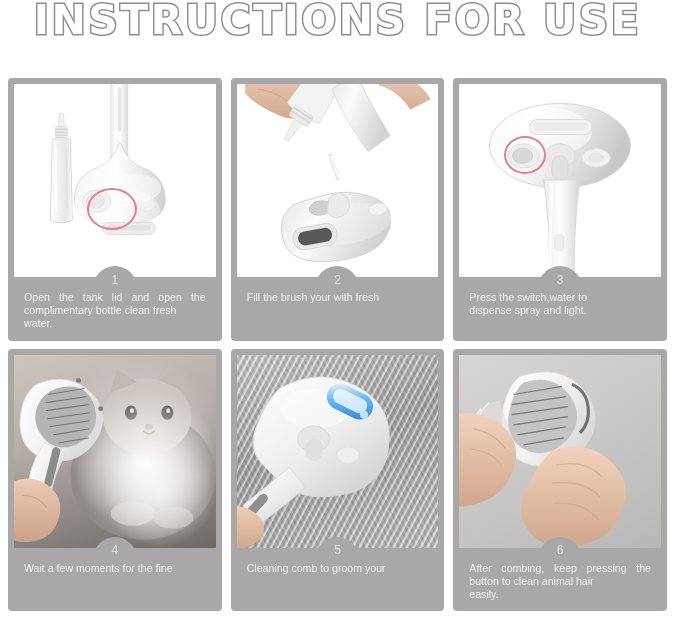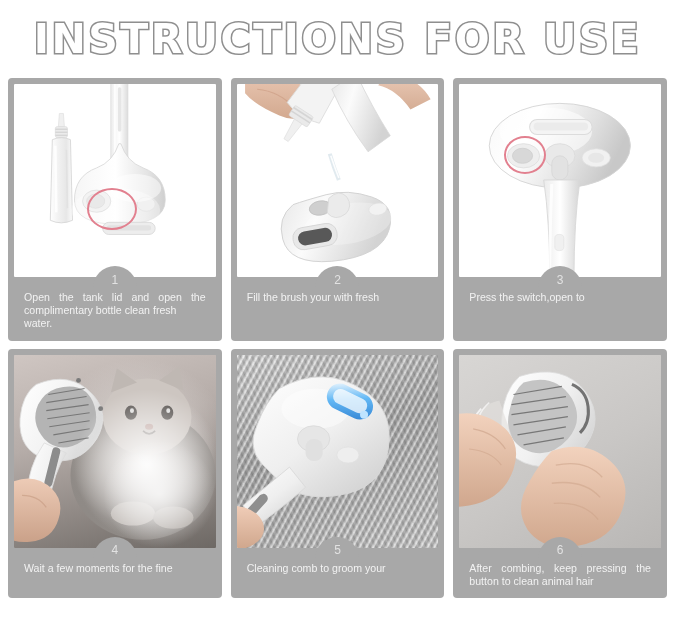--- a/index.html
+++ b/index.html
@@ -4,21 +4,21 @@
 <title>Instructions For Use</title>
 <style>
   html,body{margin:0;padding:0;}
   body{
     width:675px;height:639px;overflow:hidden;background:#ffffff;
     font-family:"Liberation Sans", sans-serif;
   }
   .page{position:relative;width:675px;height:639px;background:#fff;}
 
   
-  .title-wrap{height:78px;display:flex;align-items:center;justify-content:center;}
+  .title-wrap{height:78px;display:flex;align-items:flex-start;justify-content:center;}
   .title{
     font-size:41px;font-weight:700;letter-spacing:2.5px;
     color:#ffffff;
     -webkit-text-stroke:3px #8f8f8f;
     paint-order:stroke fill;
     text-align:center;line-height:1;
     font-family:"DejaVu Sans", sans-serif;
     white-space:nowrap;
   }
 
@@ -271,21 +271,22 @@
           <g>
             <path d="M84 96 q6 40 6 100 l24 0 q0 -60 6 -100 Z" fill="url(#neckG3)" stroke="#d7d7d7" stroke-width="0.9"></path>
             <path d="M92 100 q-2 48 -2 92" stroke="#ffffff" stroke-width="3" fill="none" opacity=".8"></path>
             <rect x="95" y="150" width="9" height="16" rx="4" fill="#f0f0f0" stroke="#e0e0e0" stroke-width="0.6"></rect>
           </g>
         </svg>
         <div class="ring" style="left:22%;top:27%;width:42px;height:38px;"></div>
       </div>
       <div class="caption">
         <div class="badge">3</div>
-        <span>Press the switch,open to</span>
+        <span>Press the switch,water to</span>
+        <span class="last">dispense spray and light.</span>
       </div>
     </div>
 
     <div class="card">
       <div class="stage photo">
         <div class="catroom"></div>
         <svg class="art" viewBox="0 0 200 193" preserveAspectRatio="xMidYMid slice" style="position:absolute;inset:0;">
           <defs>
             <linearGradient id="brushG4" x1="0" y1="0" x2="1" y2="0.5">
               <stop offset="0" stop-color="#ffffff"></stop>
@@ -440,17 +441,18 @@
             <path d="M96 110 q30 -6 46 12" stroke="#c79d83" stroke-width="1.3" fill="none" opacity=".5"></path>
             <path d="M92 128 q32 -4 48 14" stroke="#c79d83" stroke-width="1.3" fill="none" opacity=".45"></path>
             <path d="M94 148 q30 -2 44 16" stroke="#c79d83" stroke-width="1.2" fill="none" opacity=".4"></path>
           </g>
         </svg>
       </div>
       <div class="caption">
         <div class="badge">6</div>
         <span>After combing, keep pressing</span>
         <span>the button to clean animal hair</span>
+        <span class="last">easily.</span>
       </div>
     </div>
 
   </div>
 </div>
 
 </body></html>

